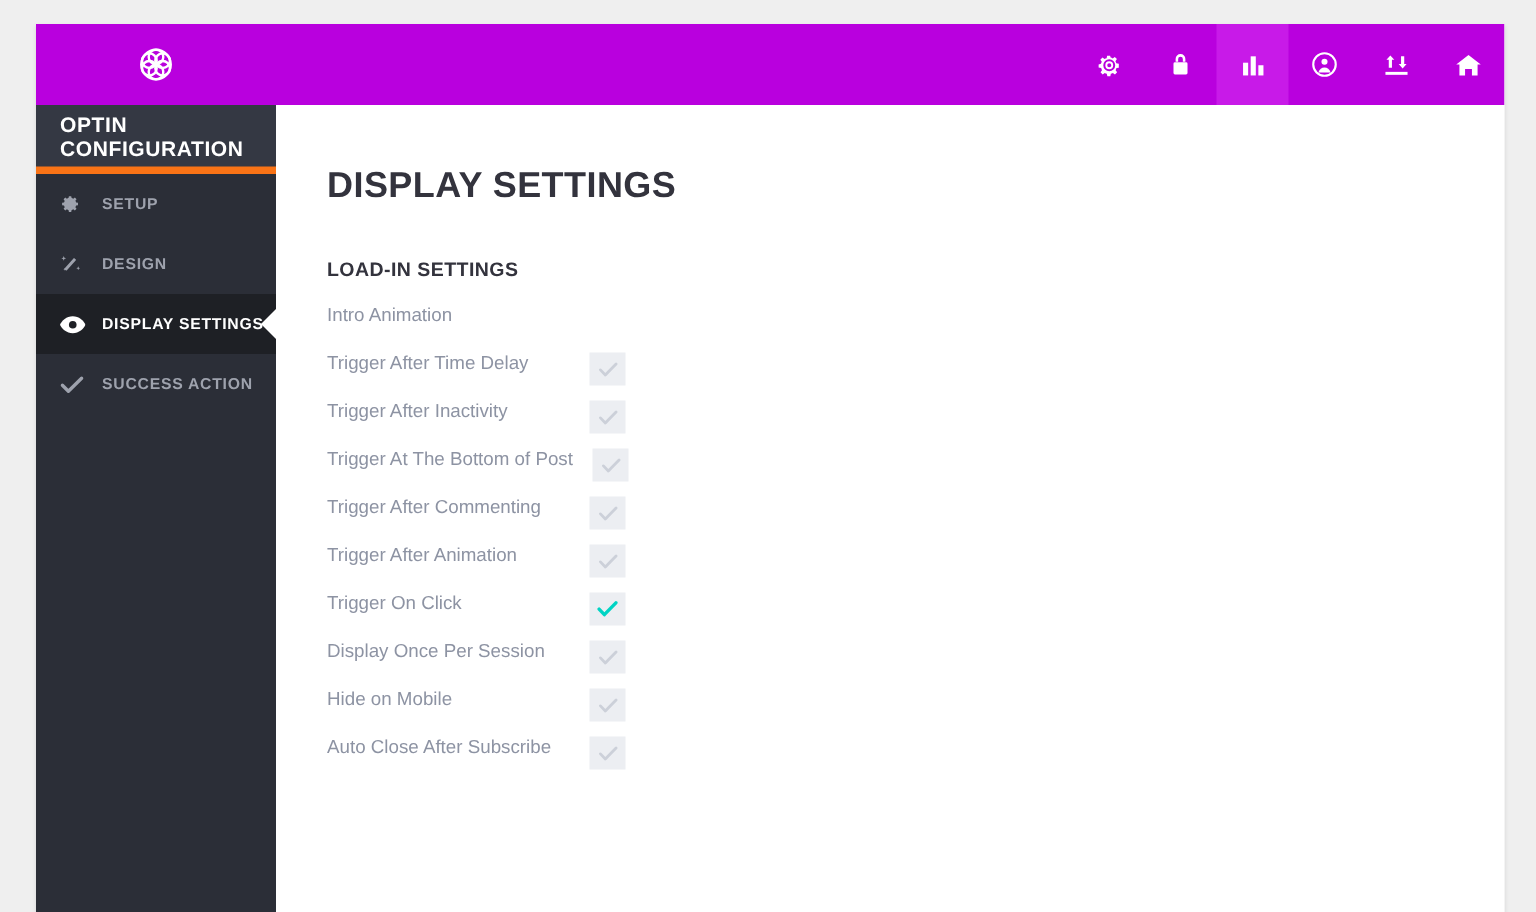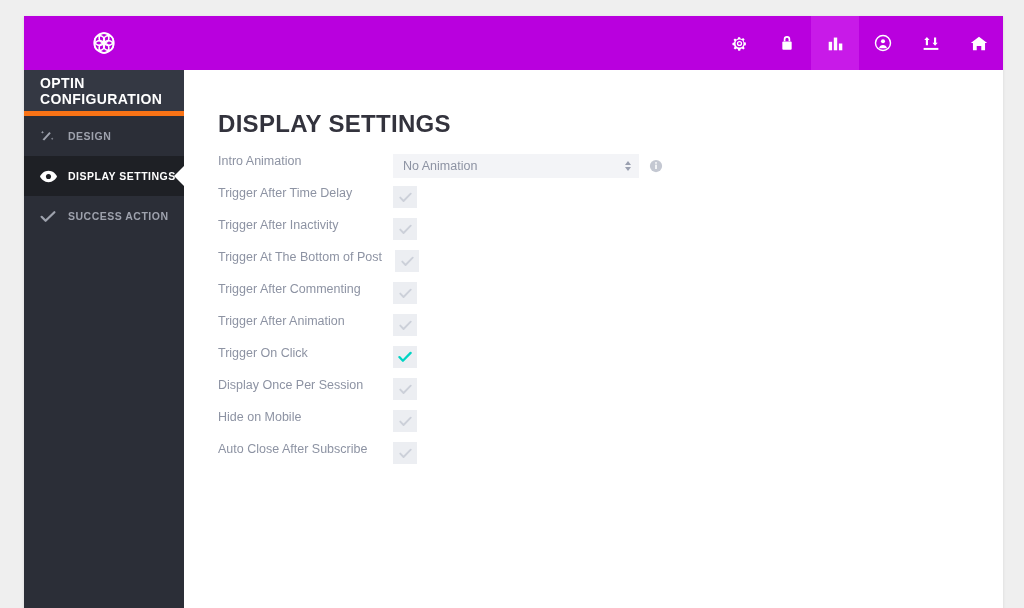--- a/index.html
+++ b/index.html
@@ -339,20 +339,29 @@
             <path d="M11 1.6L1 9.4h2.6v9h4.6v-5.4h5.6v5.4h4.6v-9H21z"></path>
           </svg>
         </span>
       </div>
     </div>
   </div>
 
   <div class="sidebar">
     <div class="sidebar-title">OPTIN CONFIGURATION</div>
 
+    <div class="sidebar-item">
+      <span class="si-icon">
+        <svg width="14" height="14" viewBox="0 0 24 24" fill="#9ea2ad">
+          <path d="M12 8.6a3.4 3.4 0 100 6.8 3.4 3.4 0 000-6.8zm0 5.1a1.7 1.7 0 110-3.4 1.7 1.7 0 010 3.4z"></path>
+          <path d="M20.6 13.3v-2.6l-2.2-.5a6.6 6.6 0 00-.8-1.8l1.3-1.9-1.9-1.9-1.9 1.3a6.6 6.6 0 00-1.8-.8L12.8 3h-2.6l-.5 2.2a6.6 6.6 0 00-1.8.8L6 4.7 4.1 6.6l1.3 1.9a6.6 6.6 0 00-.8 1.8l-2.2.4v2.6l2.2.5c.2.6.4 1.2.8 1.8l-1.3 1.9 1.9 1.9 1.9-1.3c.6.4 1.2.6 1.8.8l.5 2.2h2.6l.5-2.2c.6-.2 1.2-.4 1.8-.8l1.9 1.3 1.9-1.9-1.3-1.9c.4-.6.6-1.2.8-1.8z"></path>
+        </svg>
+      </span>
+      <span class="si-label">SETUP</span>
+    </div>
 
     <div class="sidebar-item">
       <span class="si-icon">
         <svg width="15" height="15" viewBox="0 0 20 20" fill="#9ea2ad">
           <rect x="7.5" y="3.2" width="2.6" height="13" rx="0.4" transform="rotate(42 9 10)"></rect>
           <path d="M3.3 2.2l.6 1.5 1.5.6-1.5.6-.6 1.5-.6-1.5-1.5-.6 1.5-.6z"></path>
           <path d="M16.2 11.4l.5 1.2 1.2.5-1.2.5-.5 1.2-.5-1.2-1.2-.5 1.2-.5z"></path>
           <path d="M4.4 12.6l.4 1 1 .4-1 .4-.4 1-.4-1-1-.4 1-.4z"></path>
         </svg>
       </span>
@@ -375,41 +384,26 @@
         <svg width="16" height="13" viewBox="0 0 20 16" fill="none" stroke="#9ea2ad" stroke-width="2.8" stroke-linecap="round" stroke-linejoin="round">
           <path d="M2 8.4l5 5L18 2.6"></path>
         </svg>
       </span>
       <span class="si-label">SUCCESS ACTION</span>
     </div>
   </div>
 
   <div class="content">
     <div class="page-title">DISPLAY SETTINGS</div>
+    <div class="section-title">LOAD-IN SETTINGS</div>
 
     <div class="form">
 
       <div class="form-row">
         <div class="form-label">Intro Animation</div>
-        <div class="form-control">
-          <div class="select-box">
-            <span>No Animation</span>
-            <span class="select-arrows">
-              <i class="up"></i>
-                <i class="down"></i>
-            </span>
-          </div>
-          <span class="info-icon">
-            <svg width="14" height="14" viewBox="0 0 16 16">
-              <circle cx="8" cy="8" r="7" fill="#c4c8d2"></circle>
-              <rect x="7.1" y="6.4" width="1.8" height="5" fill="#ffffff"></rect>
-              <circle cx="8" cy="4.5" r="1" fill="#ffffff"></circle>
-            </svg>
-          </span>
-        </div>
       </div>
 
       <div class="form-row">
         <div class="form-label">Trigger After Time Delay</div>
         <div class="form-control">
           <div class="checkbox">
             <svg width="13" height="11" viewBox="0 0 16 13" fill="none" stroke="#ccd0d9" stroke-width="2.3" stroke-linecap="round" stroke-linejoin="round">
               <path d="M1.6 6.6l4 4.2L14.4 1.8"></path>
             </svg>
           </div>

